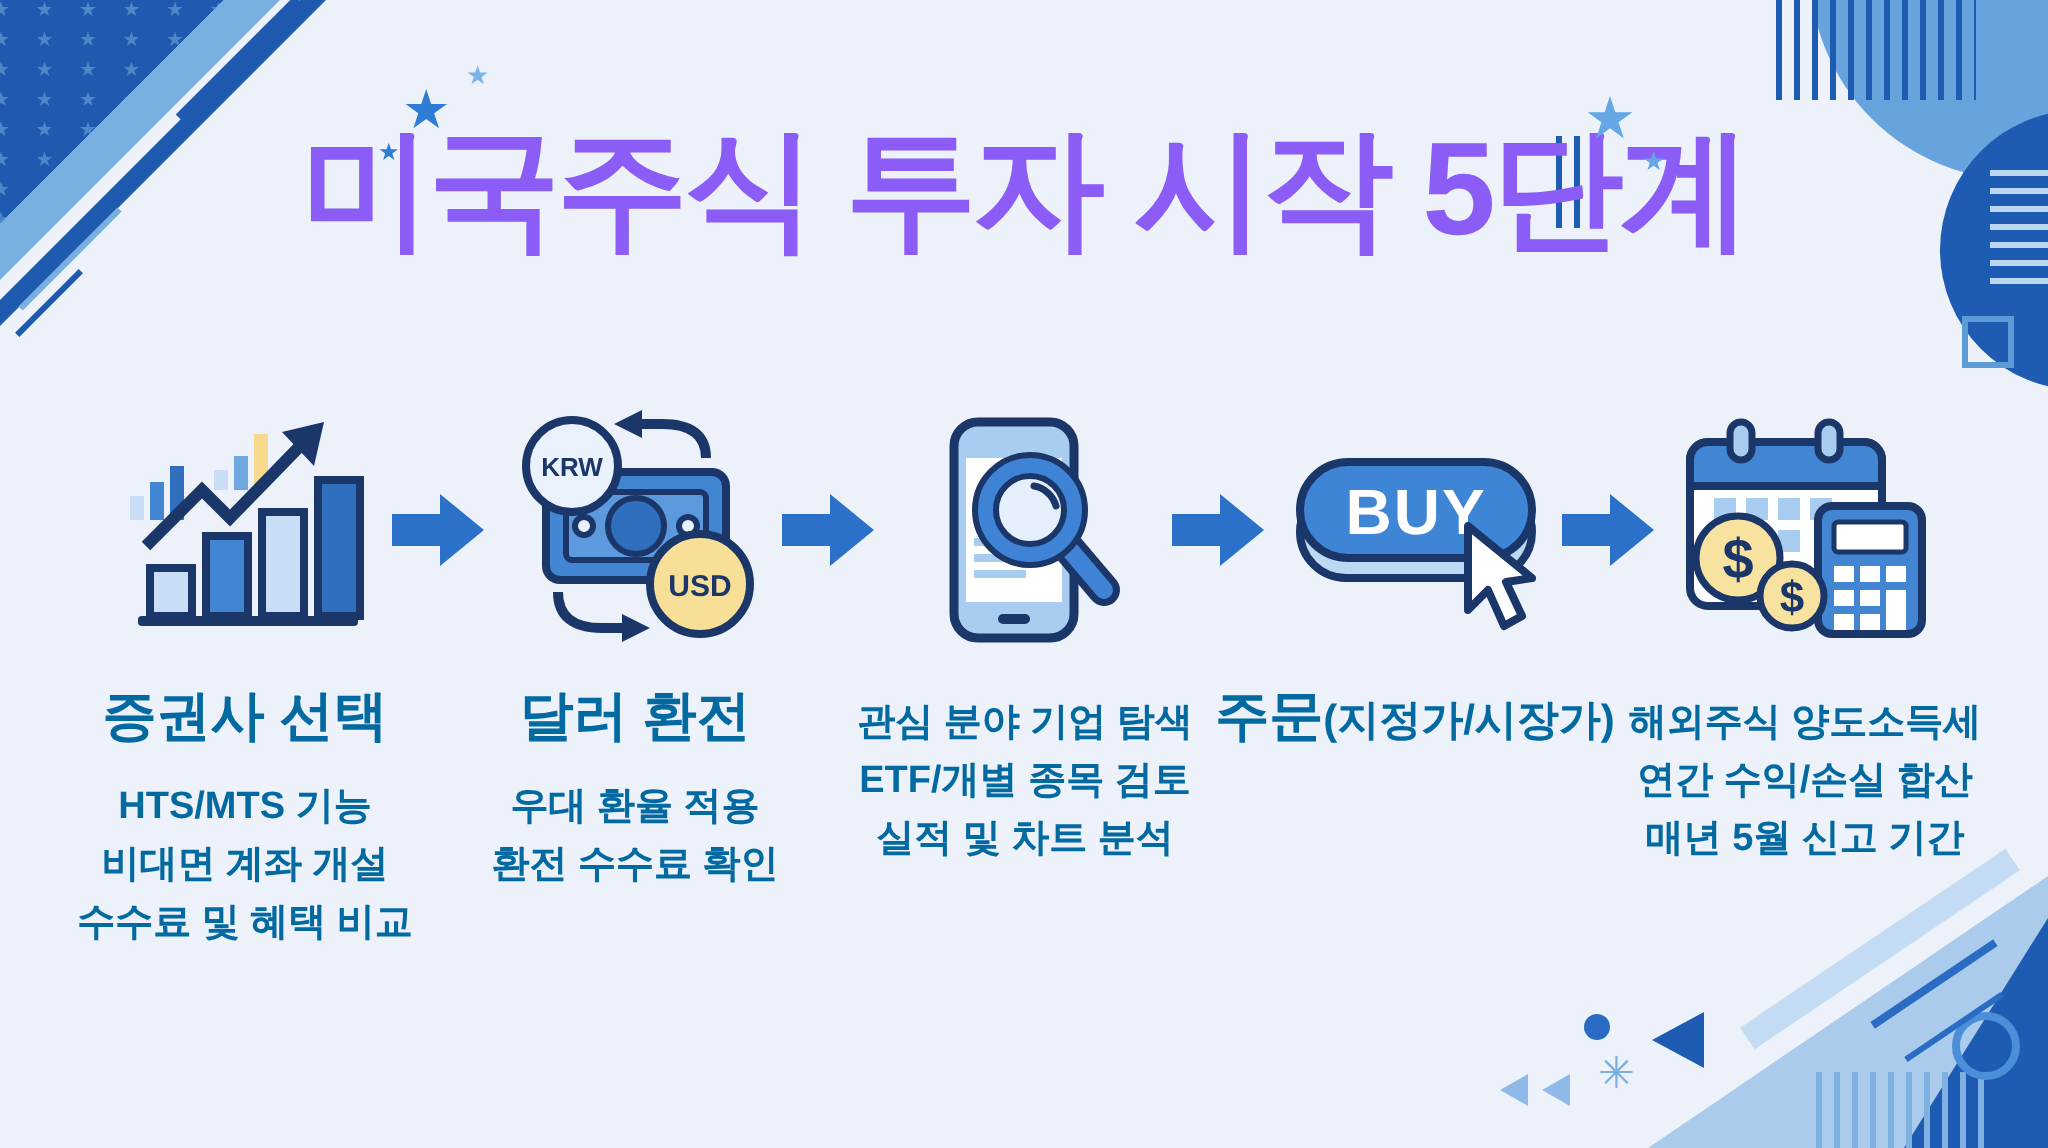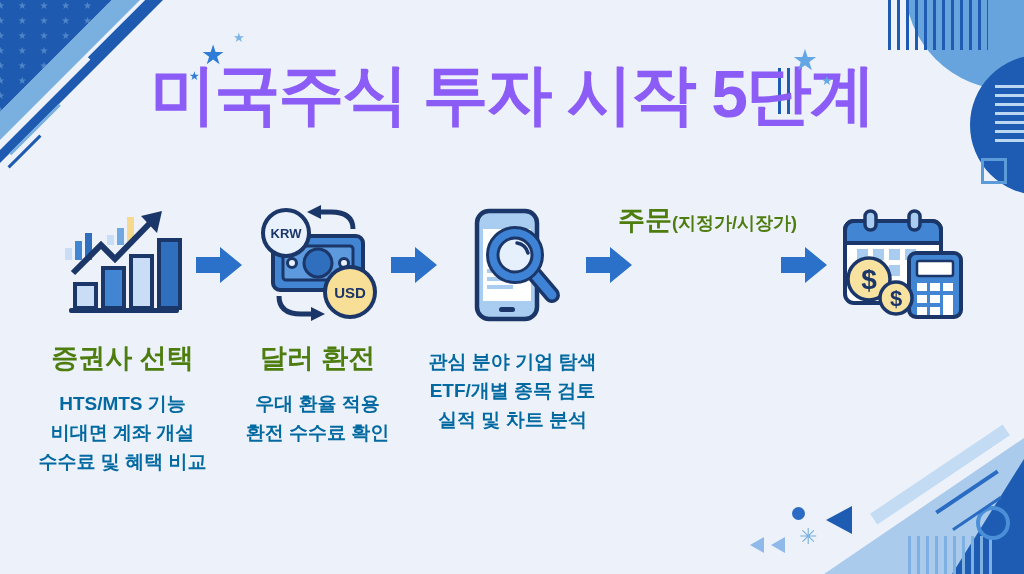--- a/index.html
+++ b/index.html
@@ -14,22 +14,22 @@
   .star-l1{left:201px;top:42px;font-size:27px;color:#2e7cd6;}
   .star-l2{left:233px;top:31px;font-size:13px;color:#7ab4e8;}
   .star-l3{left:189px;top:70px;font-size:12px;color:#2e7cd6;}
   .star-r1{left:792px;top:46px;font-size:29px;color:#64a7e4;}
   .star-r2{left:821px;top:74px;font-size:13px;color:#64a7e4;}
 
   
   .steps{position:absolute;left:30px;top:196px;width:965px;display:flex;gap:10px;}
   .step{width:185px;display:flex;flex-direction:column;align-items:center;}
   .icon-box{height:138px;display:flex;align-items:center;justify-content:center;}
-  .step-title{margin-top:6px;font-size:27px;font-weight:800;color:#4d7c0f;white-space:nowrap;}
-  .step-title .suffix{font-size:18px;}
+  .step-title{margin-top:6px;font-size:27px;font-weight:800;color:#0369a1;white-space:nowrap;}
+  .step-title .suffix{font-size:21px;}
   .step-lines{margin-top:13px;text-align:center;}
   .line{font-size:19px;font-weight:700;color:#0369a1;line-height:29px;white-space:nowrap;}
   .arrow{position:absolute;top:245px;}
 
   
   .tl-stars{left:0;top:0;width:112px;height:112px;background:#1e5ab0;
             clip-path:polygon(0 0,112px 0,0 112px);overflow:hidden;}
   .tl-stars .pattern{display:block;width:150px;margin:-2px 0 0 -4px;color:#4f86c8;
             font-size:10px;line-height:15px;letter-spacing:5px;word-break:break-all;}
   .tl-band1{left:0;top:0;width:160px;height:160px;background:#7ab0e0;
@@ -187,20 +187,28 @@
         </svg>
       </div>
       <div class="step-lines">
         <div class="line">관심 분야 기업 탐색</div>
         <div class="line">ETF/개별 종목 검토</div>
         <div class="line">실적 및 차트 분석</div>
       </div>
     </div>
 
     <div class="step">
+      <div class="icon-box">
+        <svg width="132" height="112" viewBox="0 0 132 112">
+          <rect x="8" y="34" width="116" height="46" rx="23" fill="#bdd8f3" stroke="#1b3668" stroke-width="4"></rect>
+          <rect x="8" y="22" width="116" height="48" rx="24" fill="#3e85d6" stroke="#1b3668" stroke-width="4"></rect>
+          <text x="66" y="58" text-anchor="middle" font-size="32" font-weight="bold" fill="#ffffff" letter-spacing="1">BUY</text>
+          <path d="M92,54 L92,96 L102,86 L110,104 L119,99 L111,82 L124,80 Z" fill="#ffffff" stroke="#1b3668" stroke-width="4" stroke-linejoin="round"></path>
+        </svg>
+      </div>
       <div class="step-title">
         <span>주문</span><span class="suffix">(지정가/시장가)</span>
       </div>
     </div>
 
     <div class="step">
       <div class="icon-box">
         <svg width="132" height="120" viewBox="0 0 132 120">
           <rect x="8" y="16" width="96" height="82" rx="9" fill="#ffffff" stroke="#1b3668" stroke-width="4"></rect>
           <path d="M8,38 v-13 a9,9 0 0 1 9,-9 h78 a9,9 0 0 1 9,9 v13 z" fill="#4285d2" stroke="#1b3668" stroke-width="4"></path>
@@ -228,20 +236,25 @@
             <rect x="80" y="102" width="10" height="8"></rect>
               <rect x="93" y="102" width="10" height="8"></rect>
             <rect x="106" y="90" width="10" height="20"></rect>
           </g>
           <circle cx="32" cy="74" r="21" fill="#f8e2a0" stroke="#1b3668" stroke-width="3.5"></circle>
           <text x="32" y="84" text-anchor="middle" font-size="28" font-weight="bold" fill="#1b3668">$</text>
           <circle cx="59" cy="93" r="16" fill="#f8e2a0" stroke="#1b3668" stroke-width="3.5"></circle>
           <text x="59" y="101" text-anchor="middle" font-size="22" font-weight="bold" fill="#1b3668">$</text>
         </svg>
       </div>
+      <div class="step-lines">
+        <div class="line">해외주식 양도소득세</div>
+        <div class="line">연간 수익/손실 합산</div>
+        <div class="line">매년 5월 신고 기간</div>
+      </div>
     </div>
   </div>
 
   <svg class="arrow" style="left:196px" width="48" height="40" viewBox="0 0 48 40">
     <polygon points="0,12 24,12 24,2 46,20 24,38 24,28 0,28" fill="#2b70c9"></polygon>
   </svg>
   <svg class="arrow" style="left:391px" width="48" height="40" viewBox="0 0 48 40">
     <polygon points="0,12 24,12 24,2 46,20 24,38 24,28 0,28" fill="#2b70c9"></polygon>
   </svg>
   <svg class="arrow" style="left:586px" width="48" height="40" viewBox="0 0 48 40">

